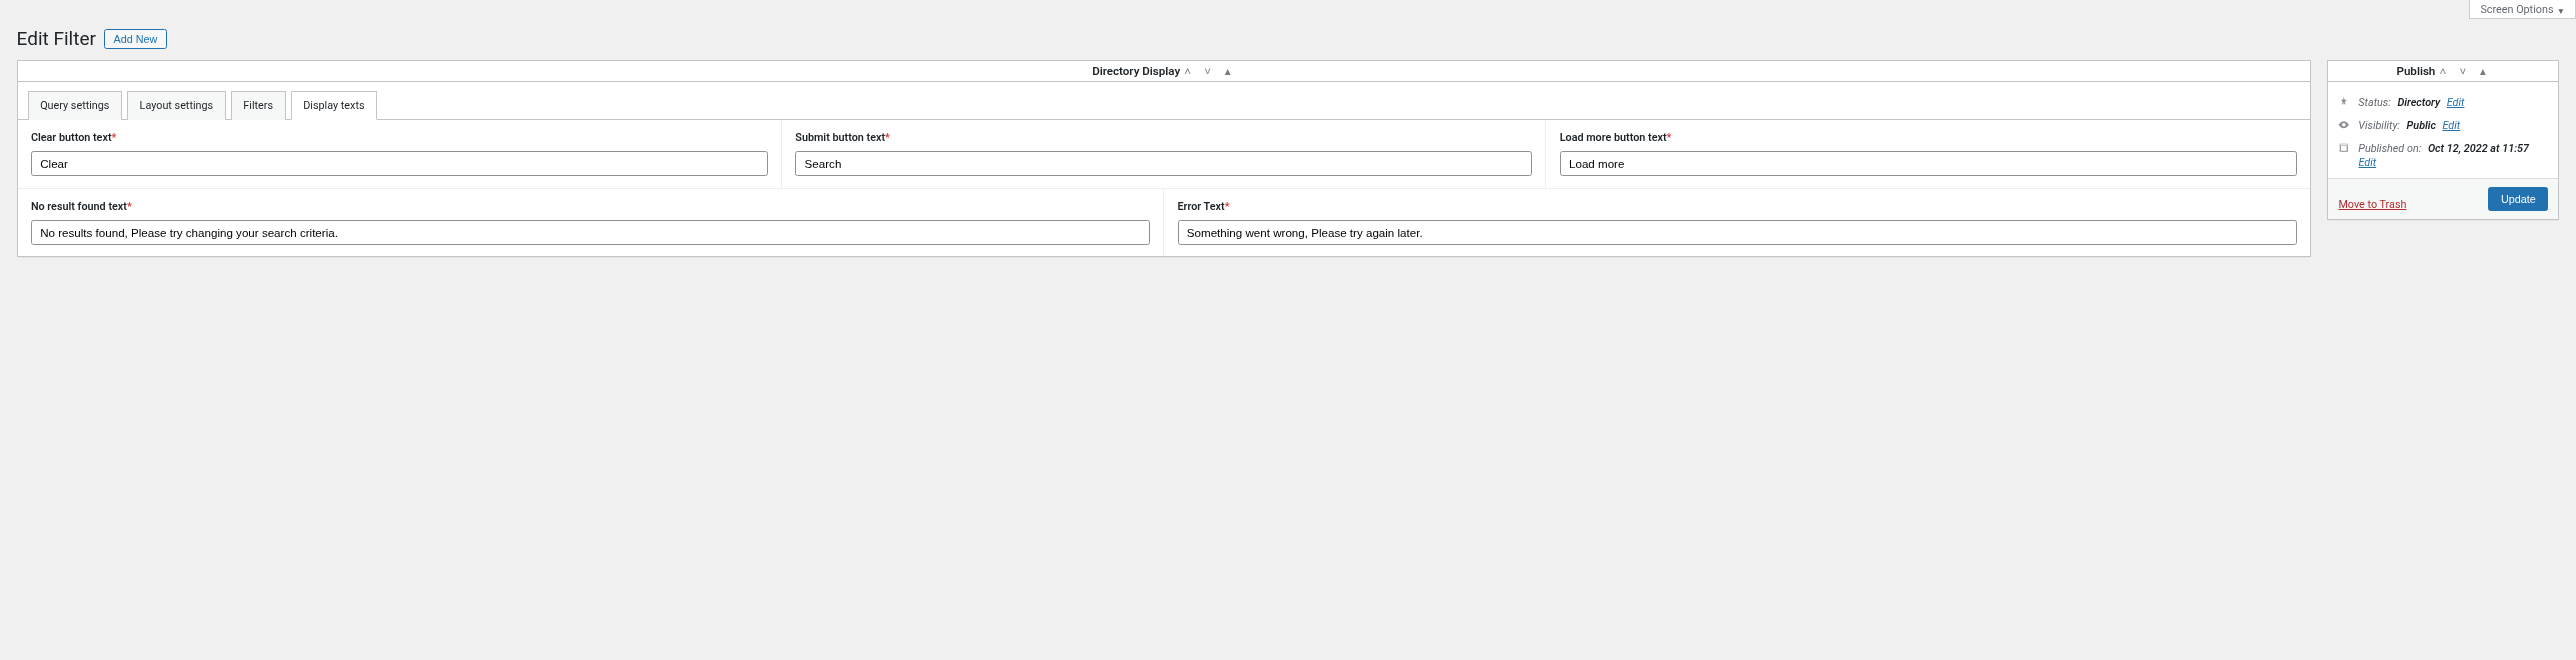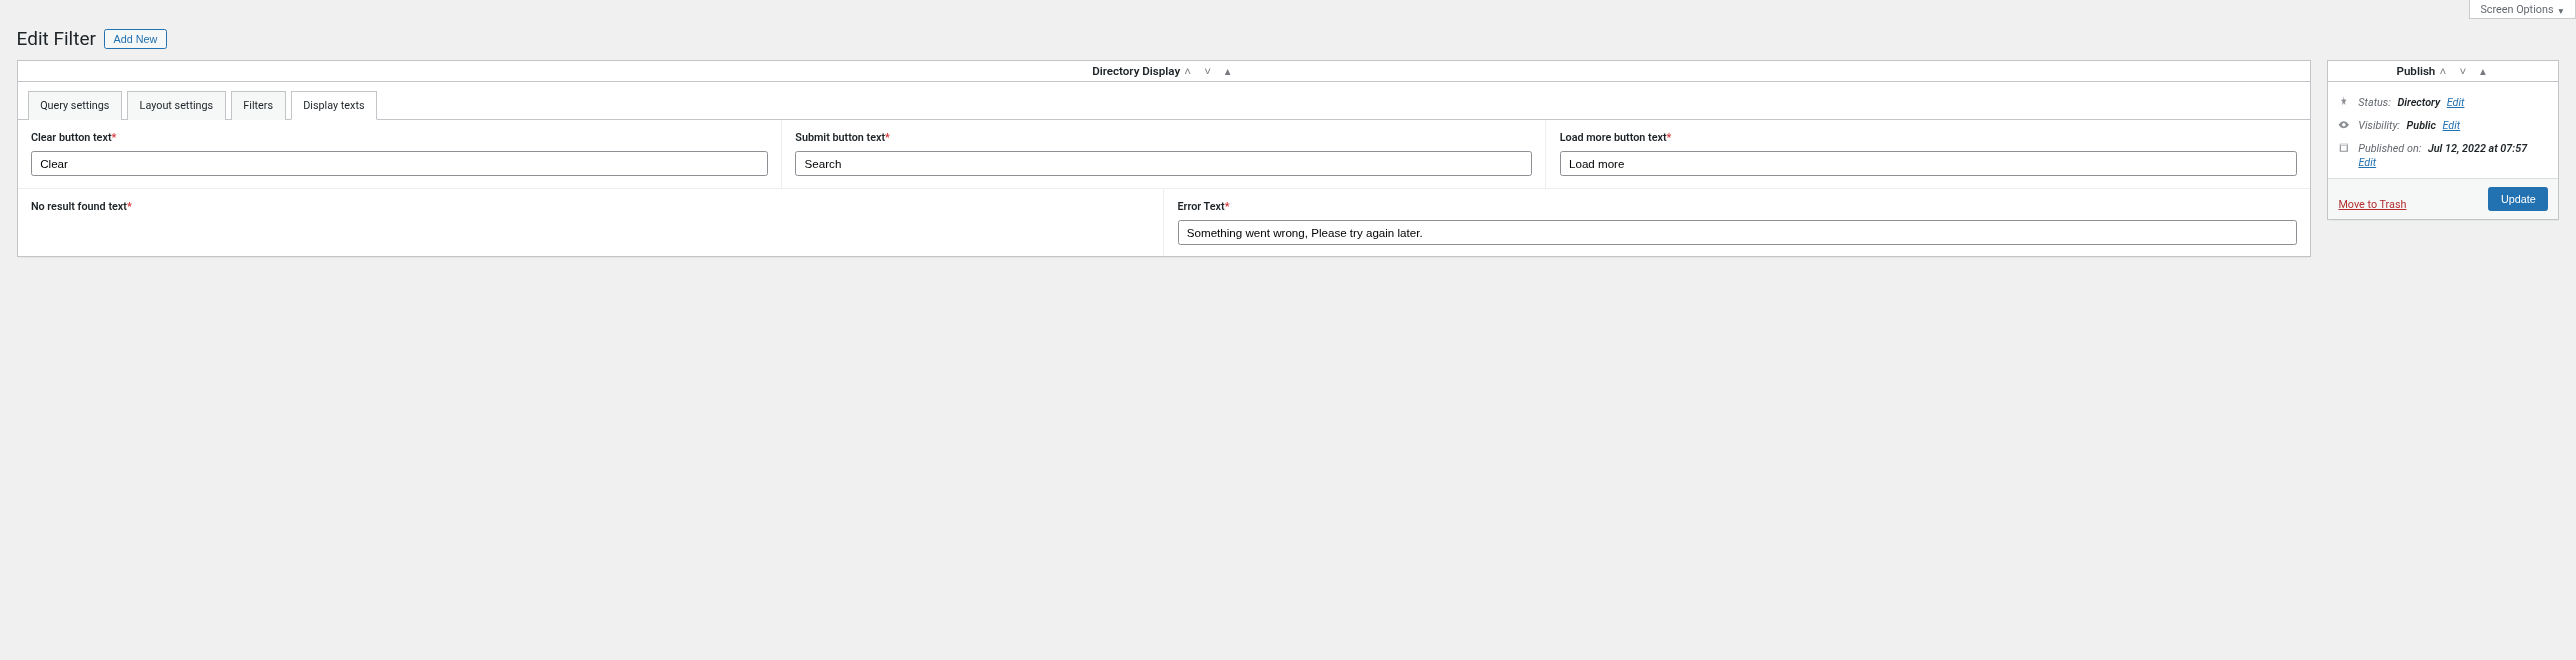--- a/index.html
+++ b/index.html
@@ -249,20 +249,21 @@
           </div>
           <div class="field-cell">
             <label class="field-label"><span>Load more button text</span><span class="req">*</span></label>
             <input class="field-input" type="text" value="Load more" style="">
           </div>
         </div>
 
         <div class="fields-row">
           <div class="field-cell">
             <label class="field-label"><span>No result found text</span><span class="req">*</span></label>
+            <input class="field-input" type="text" value="No results found, Please try changing your search criteria." style="">
           </div>
           <div class="field-cell">
             <label class="field-label"><span>Error Text</span><span class="req">*</span></label>
             <input class="field-input" type="text" value="Something went wrong, Please try again later." style="">
           </div>
         </div>
       </div>
     </div>
 
     <div class="col-side">
@@ -296,21 +297,21 @@
             <strong>Public</strong>
             <a>Edit</a>
           </div>
           <div class="pub-row">
             <span class="icon">
               <svg width="11.6" height="11.6" viewBox="0 0 20 20" fill="currentColor">
                   <path d="M3 3h14v14H3V3zm2 4v8h10V7H5zm-1-3v2h12V4H4z"></path>
                 </svg>
             </span>
             <span>Published on:</span>
-            <strong>Jul 12, 2022 at 07:57</strong>
+            <strong>Oct 12, 2022 at 11:57</strong>
           </div>
           <div class="pub-sub-edit">
             <a>Edit</a>
           </div>
         </div>
         <div class="publish-footer">
           <a class="trash-link">Move to Trash</a>
           <button class="btn-primary">Update</button>
         </div>
       </div>

